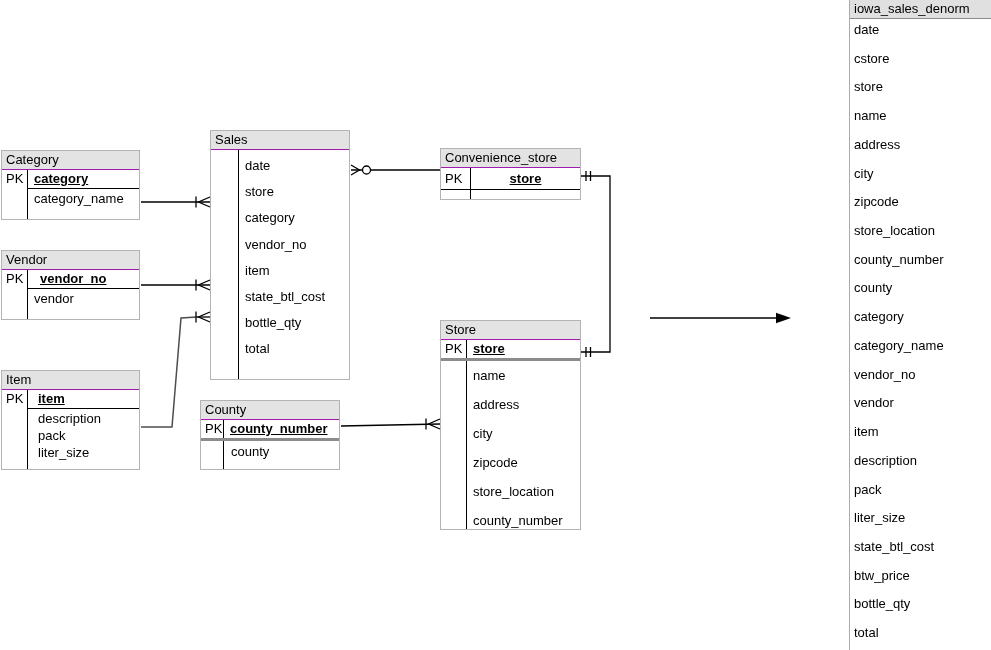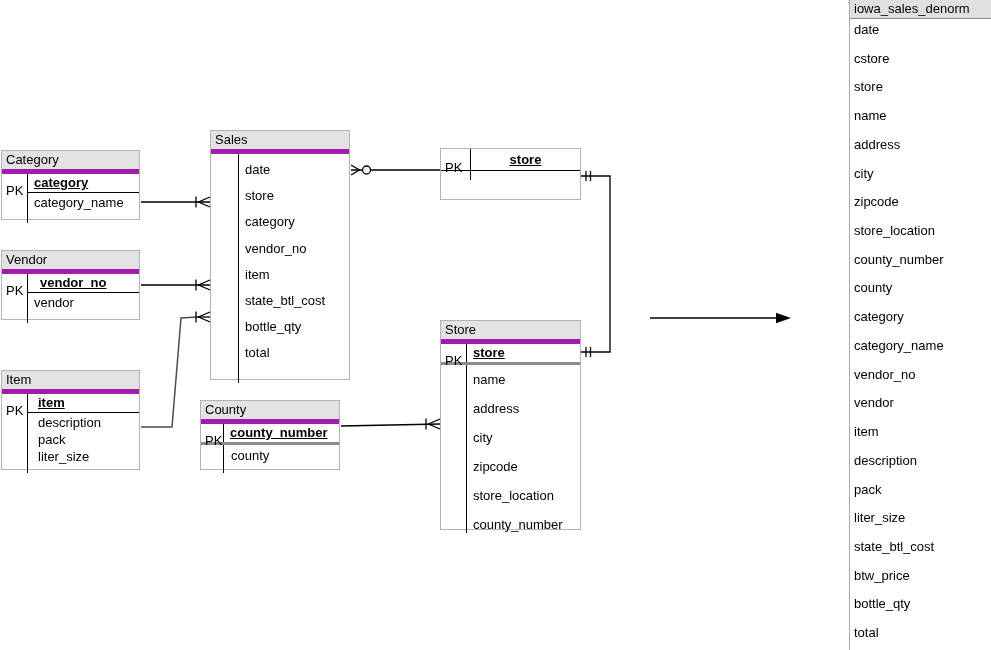--- a/index.html
+++ b/index.html
@@ -5,26 +5,26 @@
   html,body{margin:0;padding:0;background:#fff;}
   #canvas{
     position:relative;width:991px;height:650px;overflow:hidden;background:#ffffff;
     font-family:"Liberation Sans","DejaVu Sans",sans-serif;font-size:13px;color:#000;
   }
   .entity{
     position:absolute;background:#fff;border:1px solid #b3b3b3;box-sizing:border-box;z-index:1;
   }
   .e-header{
     height:18px;line-height:18px;background:#e3e3e3;padding-left:4px;
-    border-bottom:5px solid #a21caf;white-space:nowrap;overflow:hidden;
+    border-bottom:1px solid #a21caf;white-space:nowrap;overflow:hidden;
   }
   .e-body{position:relative;}
   .divider{position:absolute;top:0;bottom:0;width:1px;background:#000;}
   .pk-row{position:relative;}
-  .pk-label{position:absolute;left:4px;top:8px;text-align:right;}
+  .pk-label{position:absolute;left:4px;top:0;text-align:right;}
   .pk-field{font-weight:bold;text-decoration:underline;white-space:nowrap;}
   .field-row{white-space:nowrap;}
   .sep-thin{border-bottom:1px solid #000;}
   .sep-thick{border-bottom:3px solid #8c8c8c;}
 
   
   .m-small .pk-row{height:18px;line-height:18px;}
   .m-small .pk-field{display:block;margin-left:26px;padding-left:6px;}
   .m-small .field-row{line-height:18px;padding-left:32px;padding-top:2px;}
   .m-small .divider{left:25px;}
@@ -133,20 +133,21 @@
       <div class="divider"></div>
       <div class="pk-row sep-thick">
         <span class="pk-label">PK</span>
         <span class="pk-field">county_number</span>
       </div>
       <div class="field-row">county</div>
     </div>
   </div>
 
   <div class="entity m-conv" style="left:440px;top:148px;width:141px;height:52px">
+    <div class="e-header">Convenience_store</div>
     <div class="e-body" style="height:31px">
       <div class="divider"></div>
       <div class="pk-row sep-thin">
         <span class="pk-label">PK</span>
         <span class="pk-field">store</span>
       </div>
     </div>
   </div>
 
   <div class="entity m-store" style="left:440px;top:320px;width:141px;height:210px">

